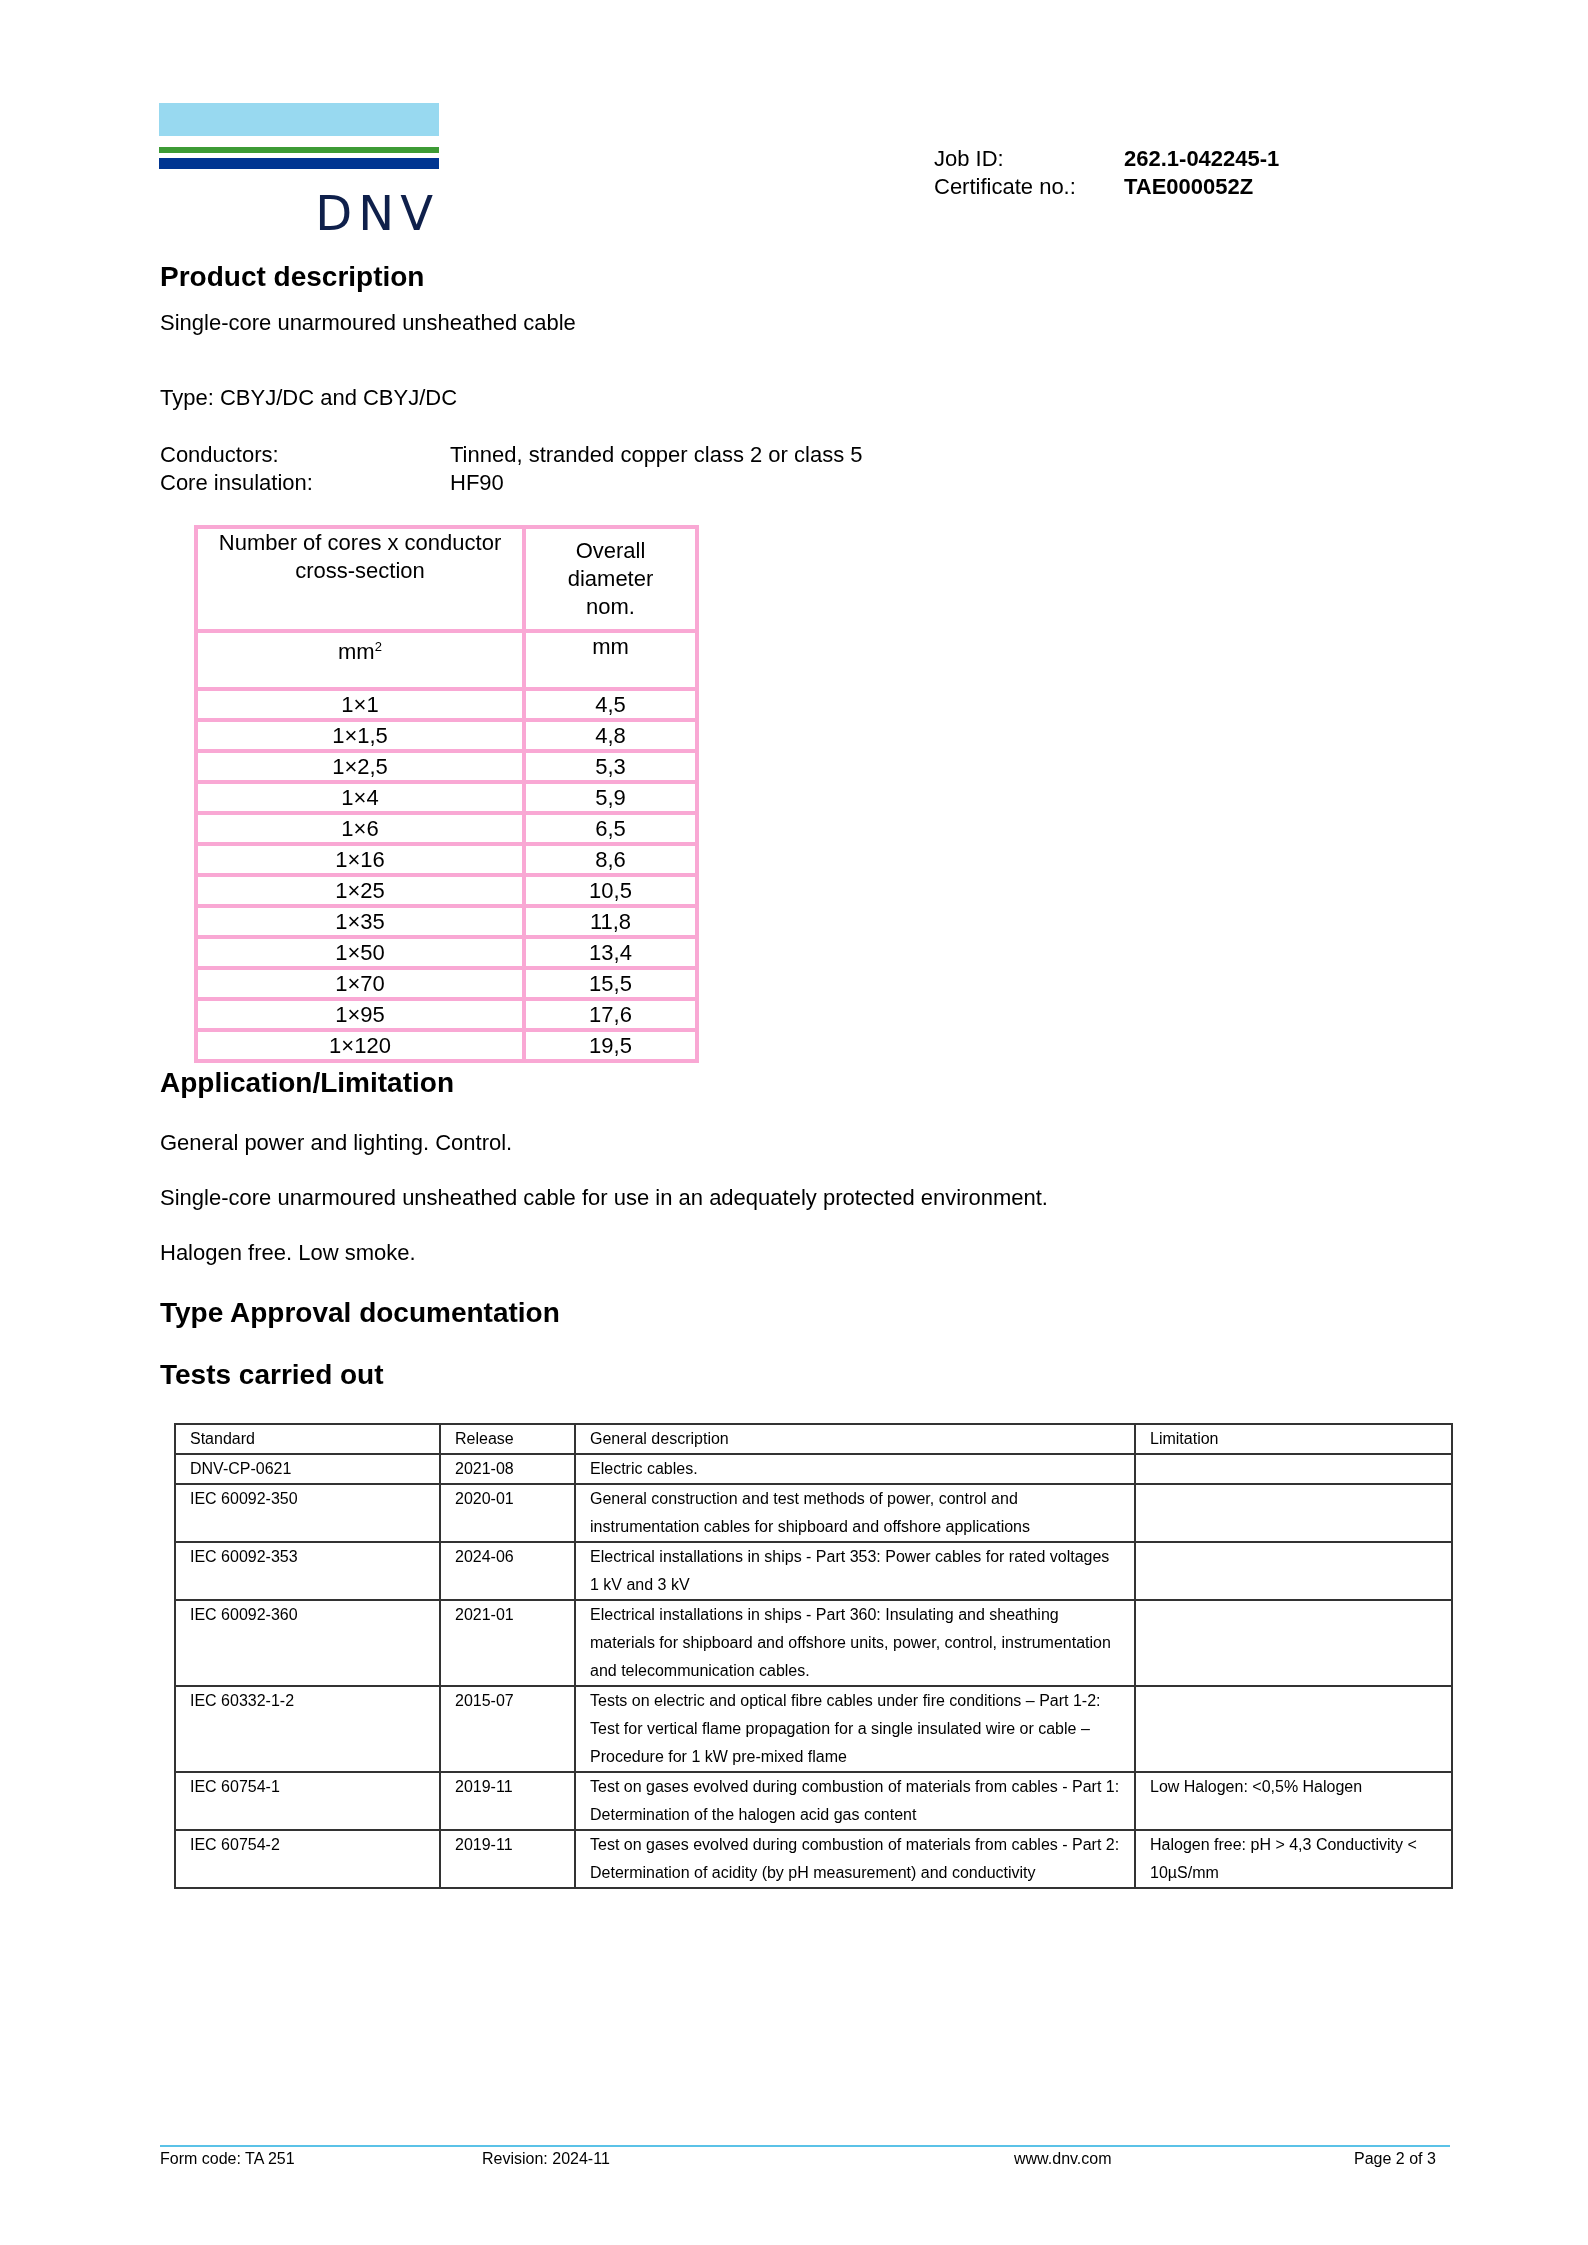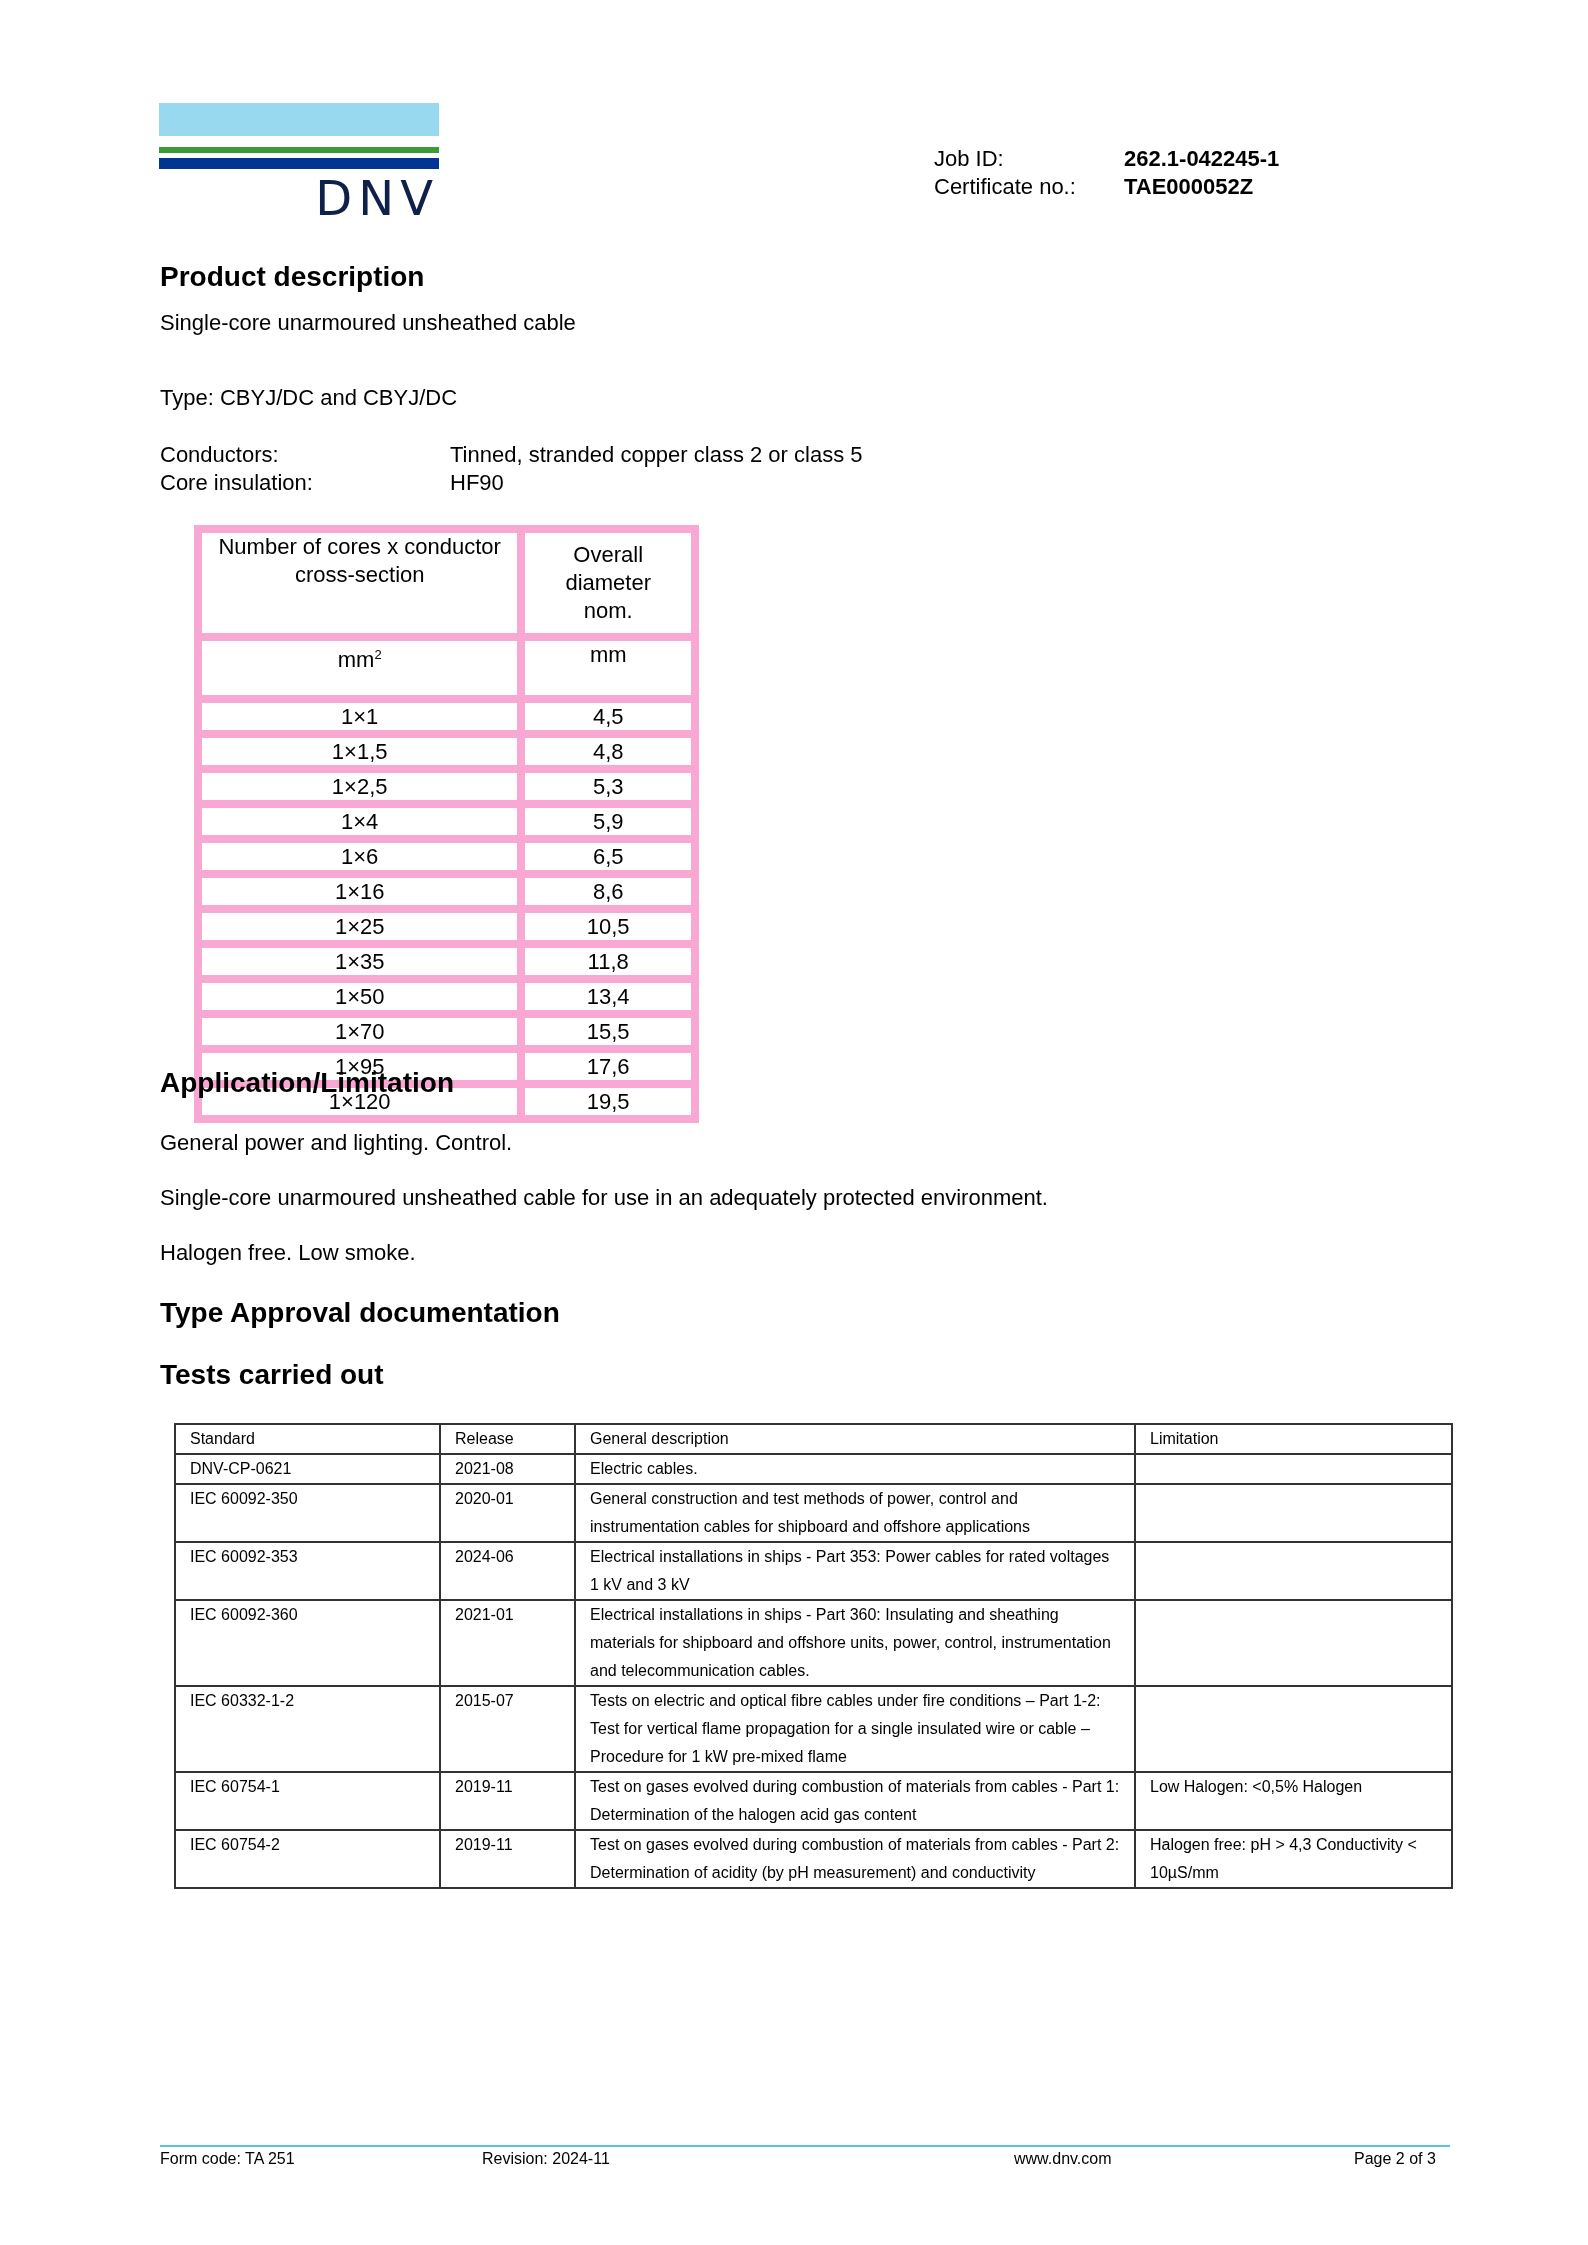--- a/index.html
+++ b/index.html
@@ -3,32 +3,32 @@
 <meta charset="utf-8">
 <style>
   html, body { margin: 0; padding: 0; background: #ffffff; }
   body { width: 1588px; height: 2245px; position: relative; font-family: "Liberation Sans", sans-serif; color: #000; }
   .logo { position: absolute; left: 159px; top: 103px; width: 280px; }
   .logo .bar1 { height: 33px; background: #98d9f0; }
   .logo .gap { height: 11px; }
   .logo .bar2 { height: 6px; background: #3d9b35; }
   .logo .gap2 { height: 5px; }
   .logo .bar3 { height: 11px; background: #003591; }
-  .logo .text { text-align: right; font-size: 48px; letter-spacing: 6px; color: #0f204b; margin-top: 5px; line-height: 1; font-family: "DejaVu Sans", sans-serif; font-weight: normal; padding-right: 0; }
+  .logo .text { text-align: right; font-size: 48px; letter-spacing: 6px; color: #0f204b; margin-top: 20px; line-height: 1; font-family: "DejaVu Sans", sans-serif; font-weight: normal; padding-right: 0; }
   .meta { position: absolute; left: 934px; top: 145px; font-size: 22px; line-height: 28px; }
   .meta .row { display: flex; }
   .meta .lbl { width: 190px; }
   .meta .val { font-weight: bold; }
   h2 { position: absolute; left: 160px; margin: 0; font-size: 28px; font-weight: bold; }
   p.t { position: absolute; left: 160px; margin: 0; font-size: 22px; }
   .kv { position: absolute; left: 160px; top: 441px; font-size: 22px; line-height: 28px; }
   .kv .row { display: flex; }
   .kv .lbl { width: 290px; }
   table.cores { position: absolute; left: 194px; top: 525px; border-collapse: collapse; font-size: 22px; width: 505px; }
-  table.cores td { border: 8px solid #f9a8d4; text-align: center; padding: 0; line-height: 28px; }
+  table.cores td { border: 4px solid #f9a8d4; text-align: center; padding: 0; line-height: 28px; }
   table.cores td.c1 { width: 296px; }
   table.cores tr.h1 td { height: 84px; vertical-align: top; }
   table.cores tr.h2 td { height: 54px; vertical-align: top; }
   table.cores tr.d td { height: 27px; line-height: 27px; }
   sup { font-size: 13px; }
   table.tests { position: absolute; left: 174px; top: 1423px; border-collapse: collapse; font-size: 16px; width: 1279px; }
   table.tests td { border: 2px solid #333; vertical-align: top; padding: 0 14px; line-height: 28px; }
   .footer-line { position: absolute; left: 160px; top: 2145px; width: 1290px; height: 2px; background: #5bc2e7; }
   .footer { position: absolute; top: 2150px; font-size: 16px; }
 </style>

